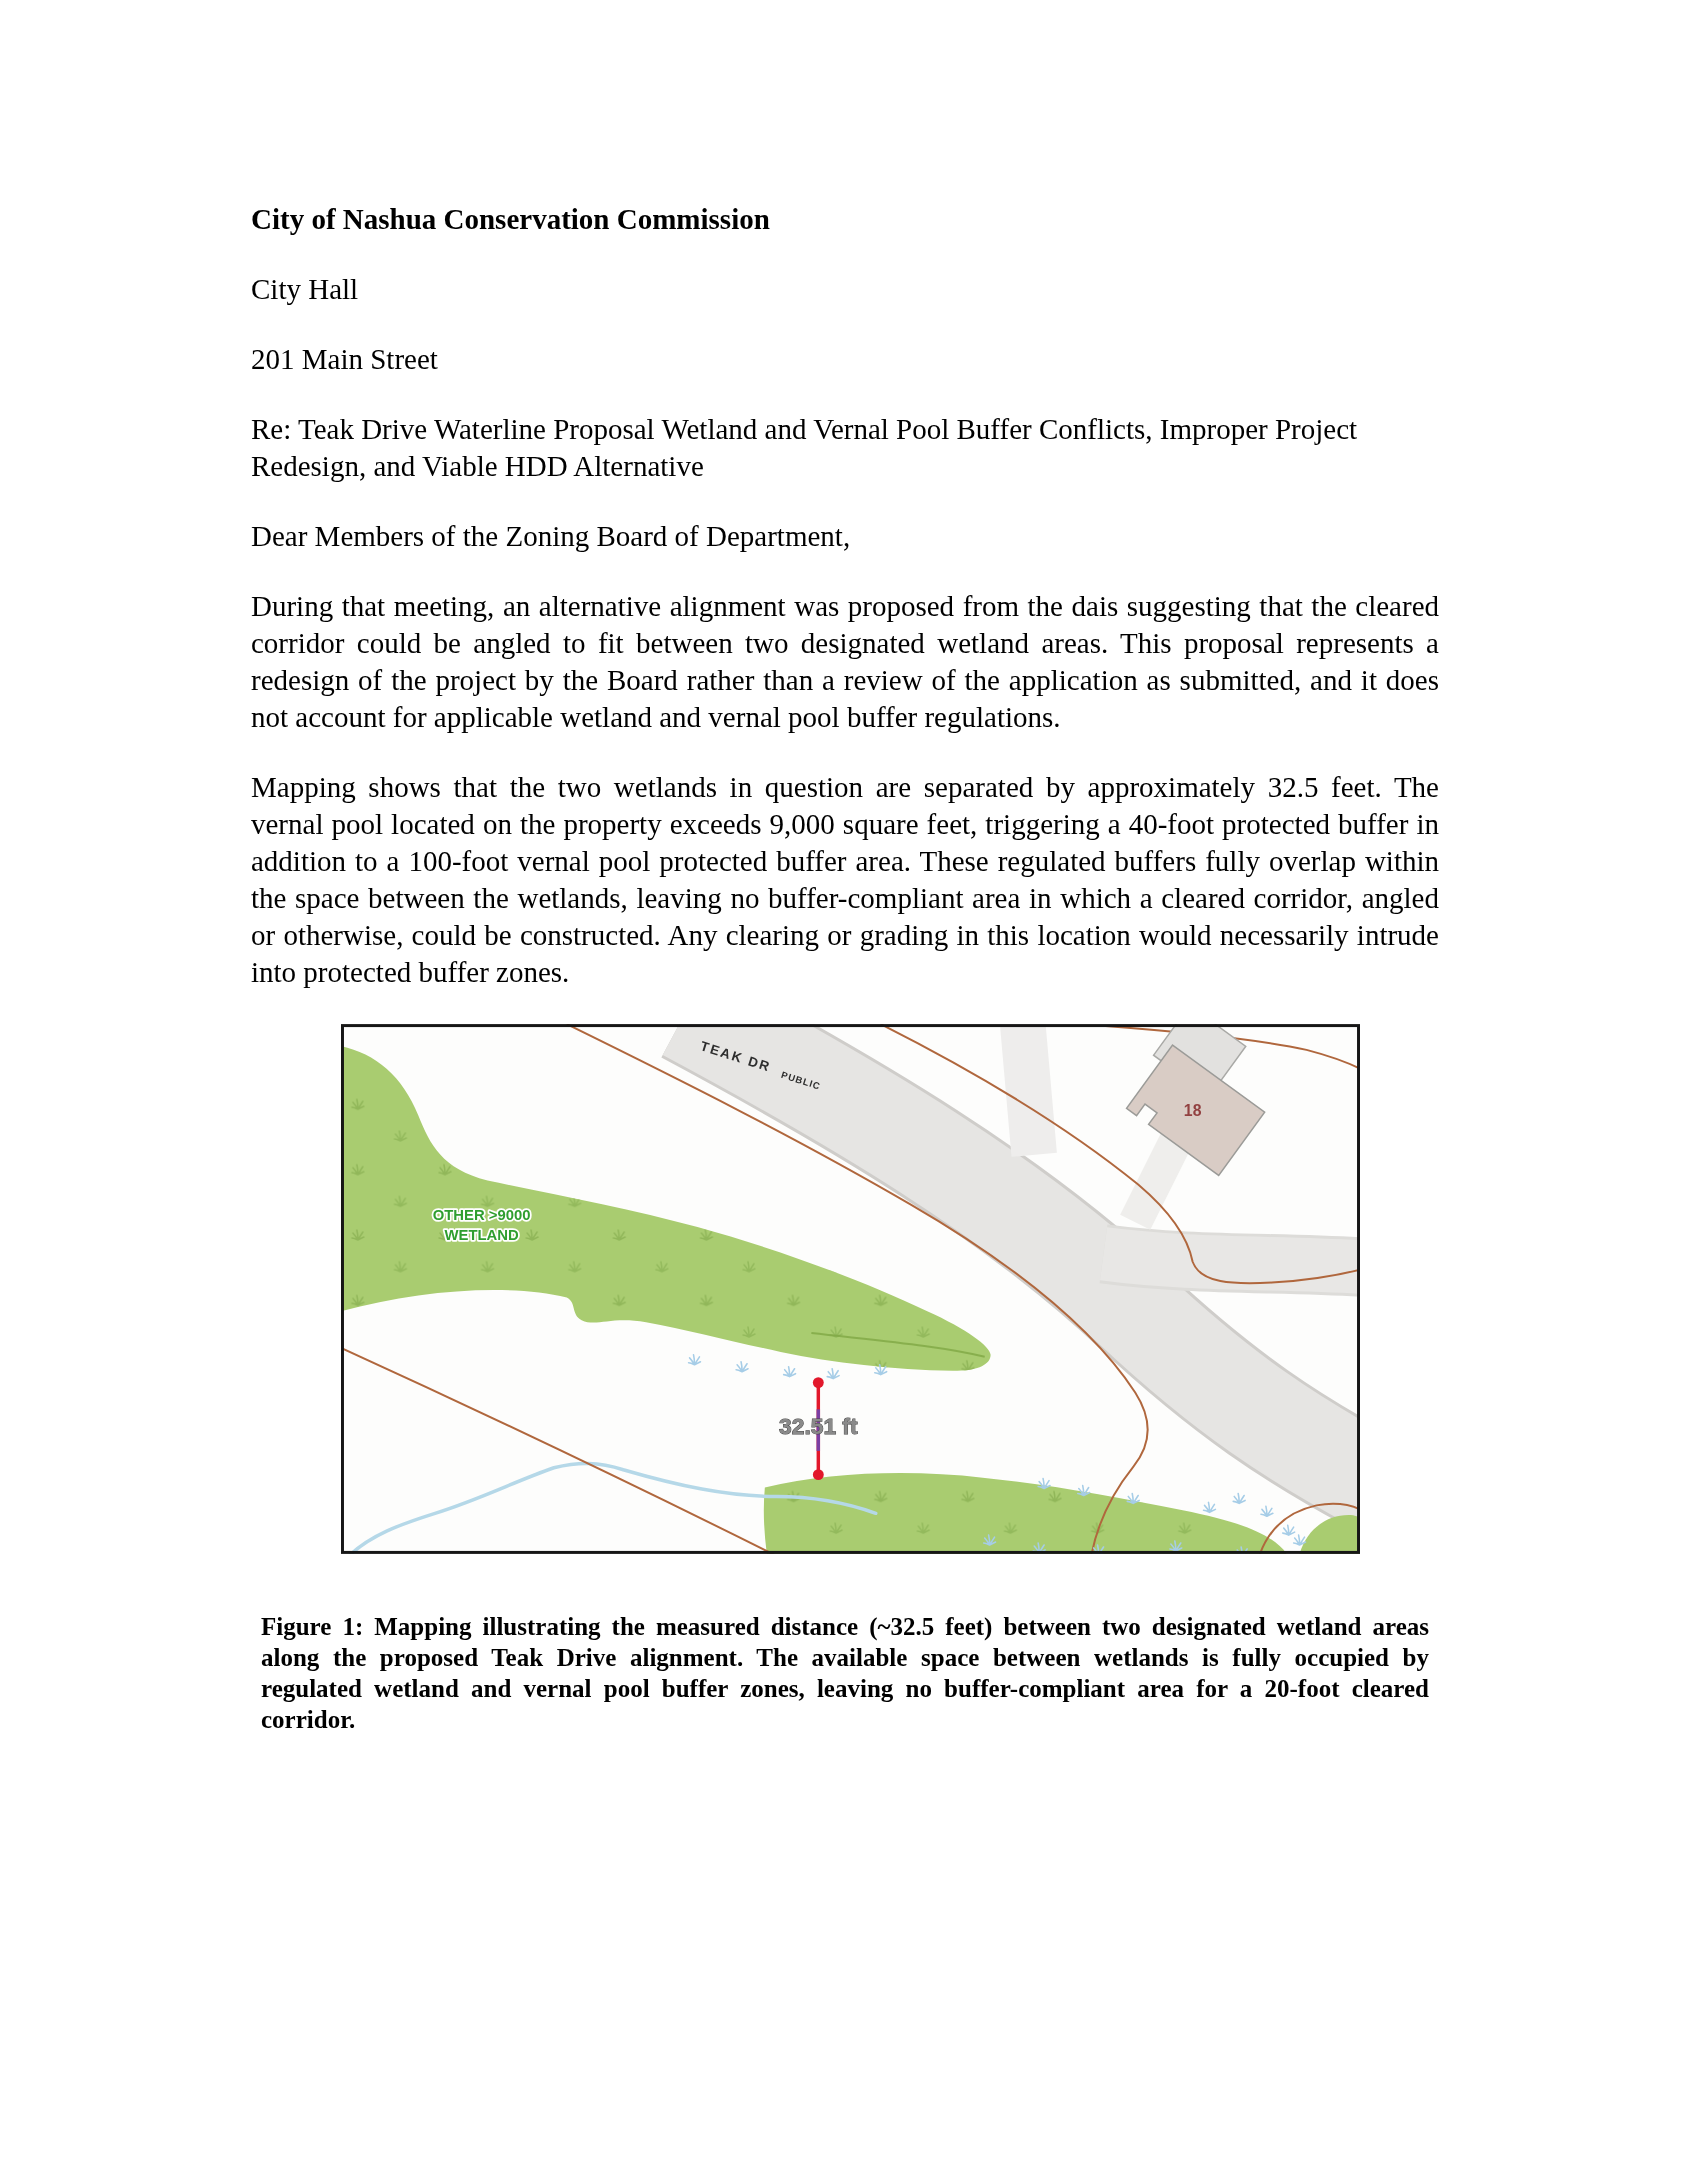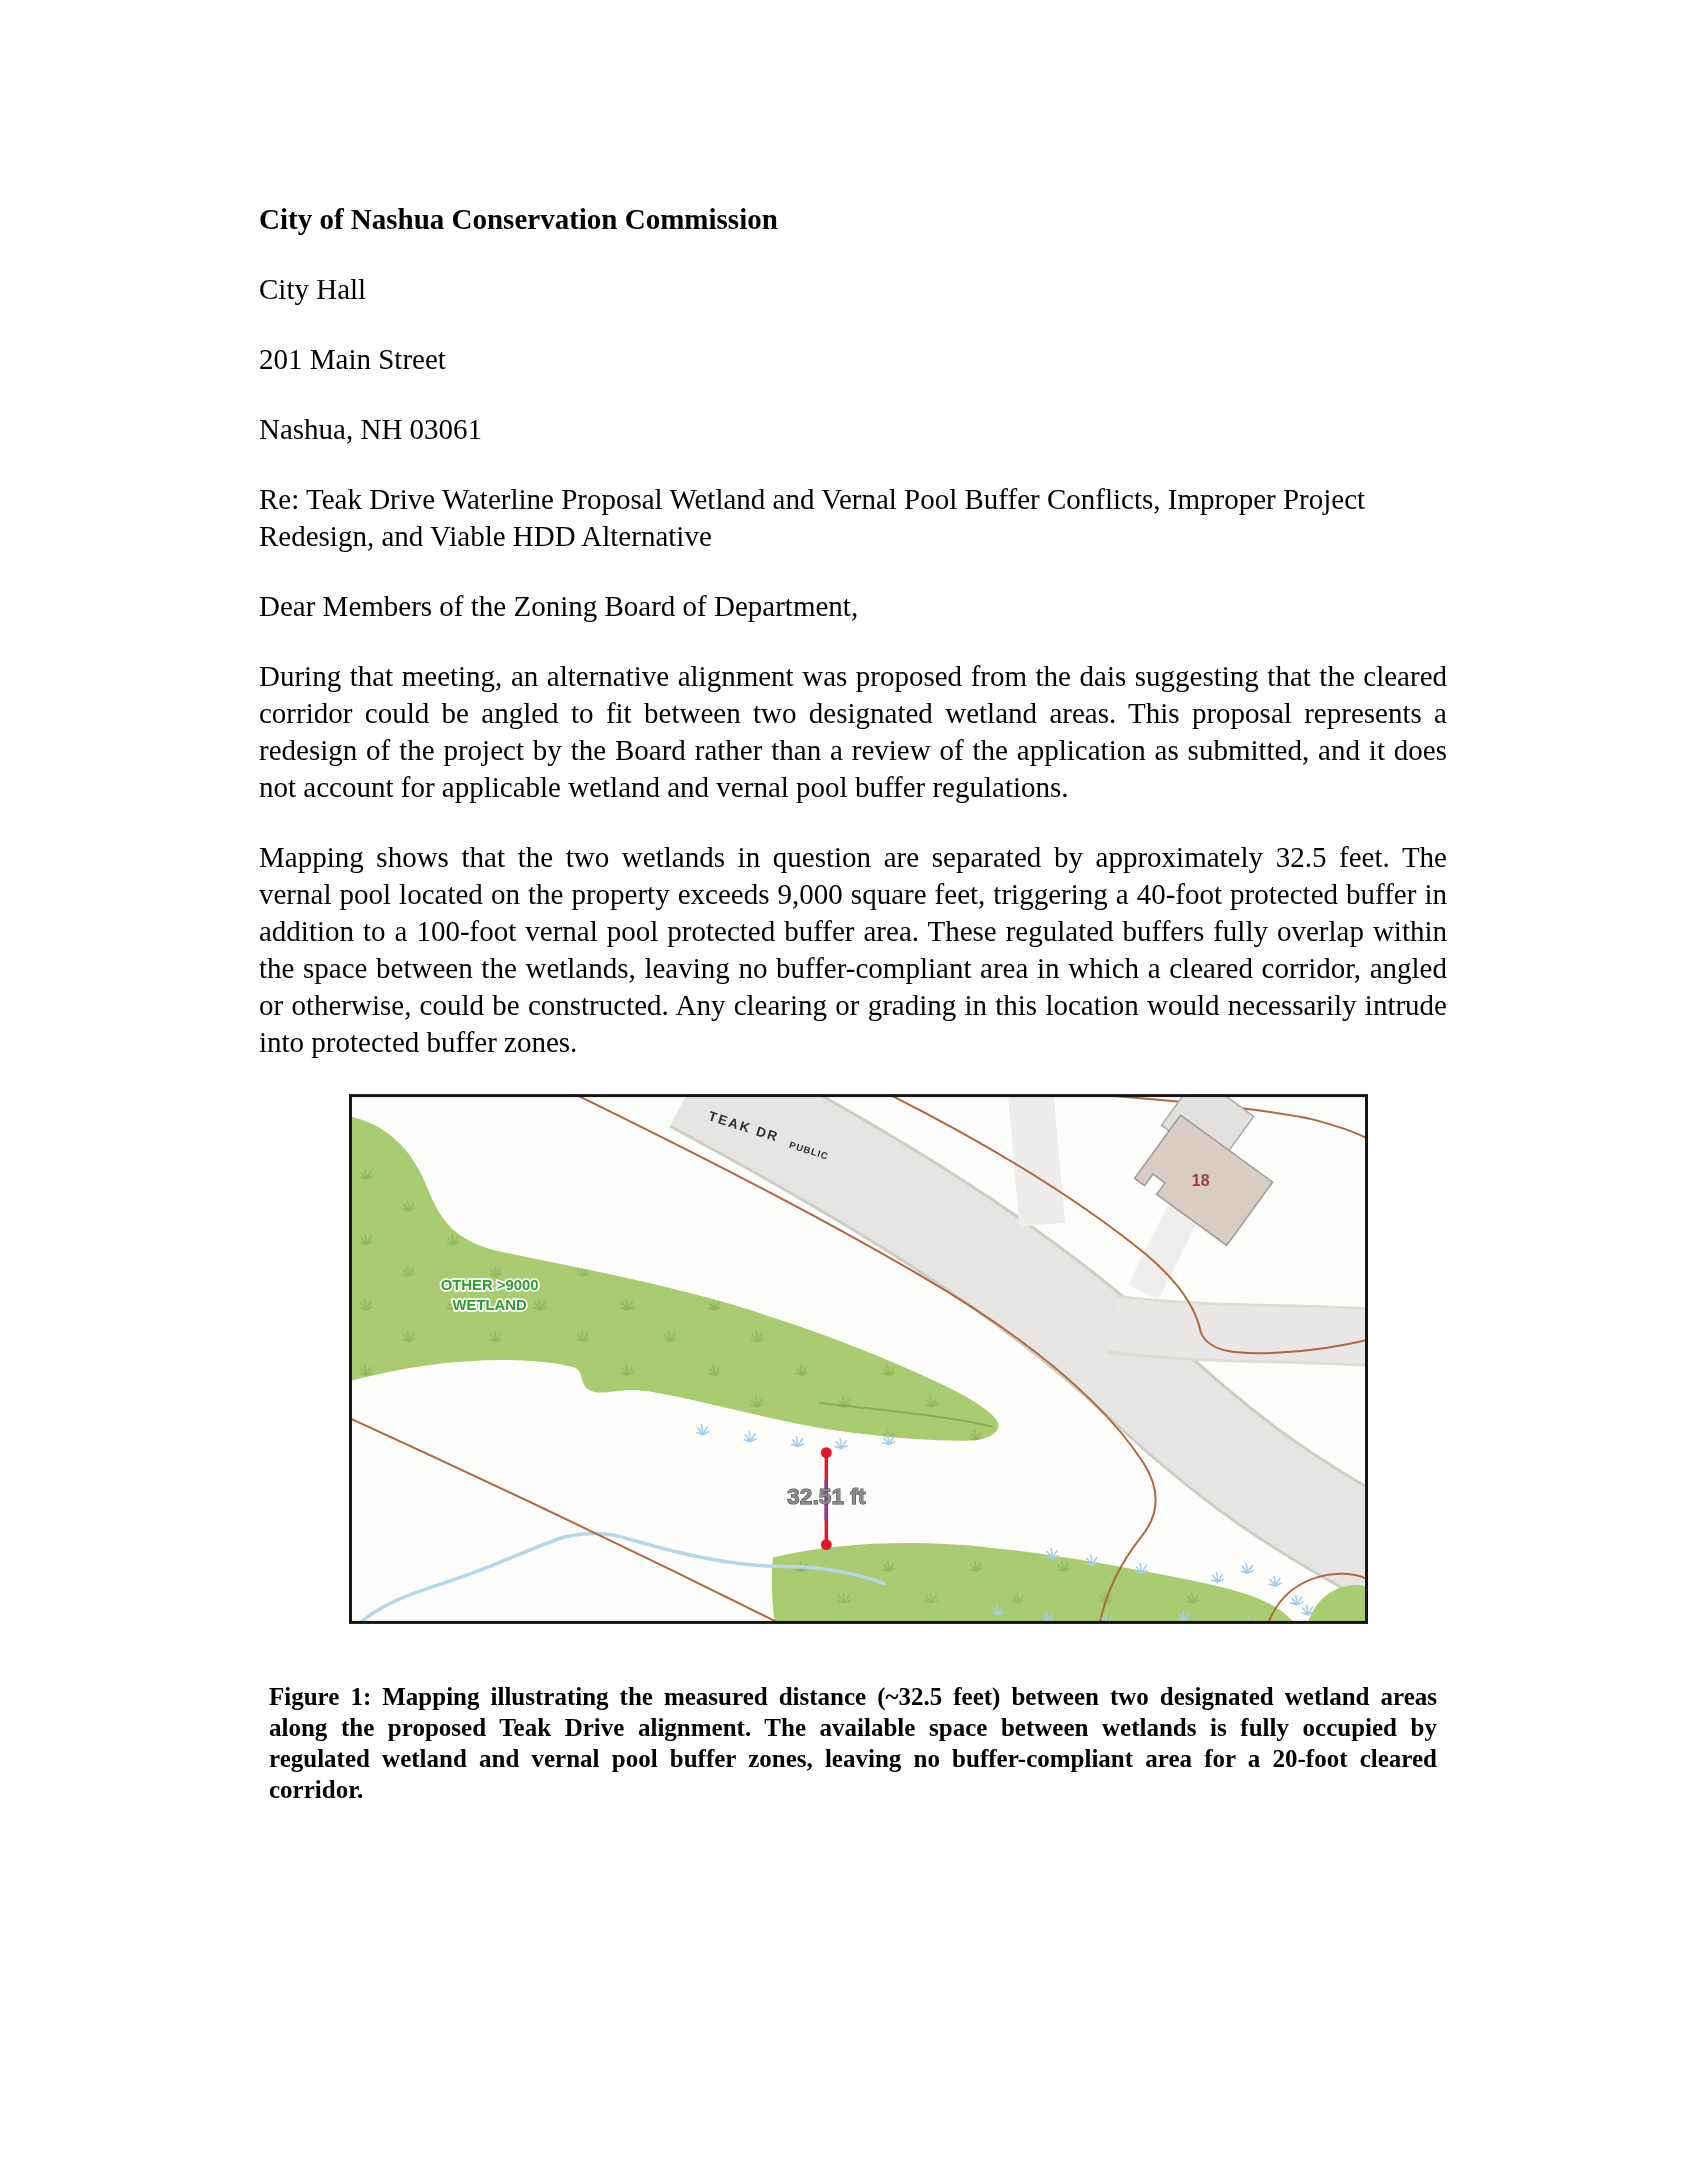--- a/index.html
+++ b/index.html
@@ -1,21 +1,21 @@
 <!DOCTYPE html>
 <html><head>
 <meta charset="utf-8">
 <style>
   html,body{margin:0;padding:0;background:#ffffff;}
   .page{
     position:relative;width:1683px;height:2178px;background:#ffffff;
     font-family:"Liberation Serif","DejaVu Serif",serif;color:#000;
     overflow:hidden;
   }
-  .content{position:absolute;left:259px;top:201px;width:1188px;}
+  .content{position:absolute;left:251px;top:201px;width:1188px;}
   .line{font-size:29px;line-height:37px;margin:0 0 33px 0;}
   .bold{font-weight:bold;}
   .para{font-size:29px;line-height:37px;margin:0 0 33px 0;text-align:justify;}
   .para.last{}
   .subject{font-size:29px;line-height:37px;font-weight:normal;margin:0 0 33px 0;}
   .figure-wrap{margin:0 0 57px 90px;width:1019px;height:530px;}
   .figure-wrap svg{display:block;}
   .caption{
     font-size:25px;line-height:31px;font-weight:bold;margin:10px;
     text-align:justify;
@@ -24,21 +24,20 @@
 </style>
 </head>
 <body>
 
 <div class="page">
   <div class="content">
 
     <p class="line bold">City of Nashua Conservation Commission</p>
     <p class="line">City Hall</p>
     <p class="line">201 Main Street</p>
-    <p class="line">Nashua, NH 03061</p>
 
     <p class="subject">Re: Teak Drive Waterline Proposal Wetland and Vernal Pool Buffer Conflicts, Improper Project Redesign, and Viable HDD Alternative</p>
 
     <p class="line">Dear Members of the Zoning Board of Department,</p>
 
     <p class="para">During that meeting, an alternative alignment was proposed from the dais suggesting that the cleared corridor could be angled to fit between two designated wetland areas. This proposal represents a redesign of the project by the Board rather than a review of the application as submitted, and it does not account for applicable wetland and vernal pool buffer regulations.</p>
     <p class="para last">Mapping shows that the two wetlands in question are separated by approximately 32.5 feet. The vernal pool located on the property exceeds 9,000 square feet, triggering a 40-foot protected buffer in addition to a 100-foot vernal pool protected buffer area. These regulated buffers fully overlap within the space between the wetlands, leaving no buffer-compliant area in which a cleared corridor, angled or otherwise, could be constructed. Any clearing or grading in this location would necessarily intrude into protected buffer zones.</p>
 
     <div class="figure-wrap">
       <svg width="1019" height="530" viewBox="0 0 1029 535">

